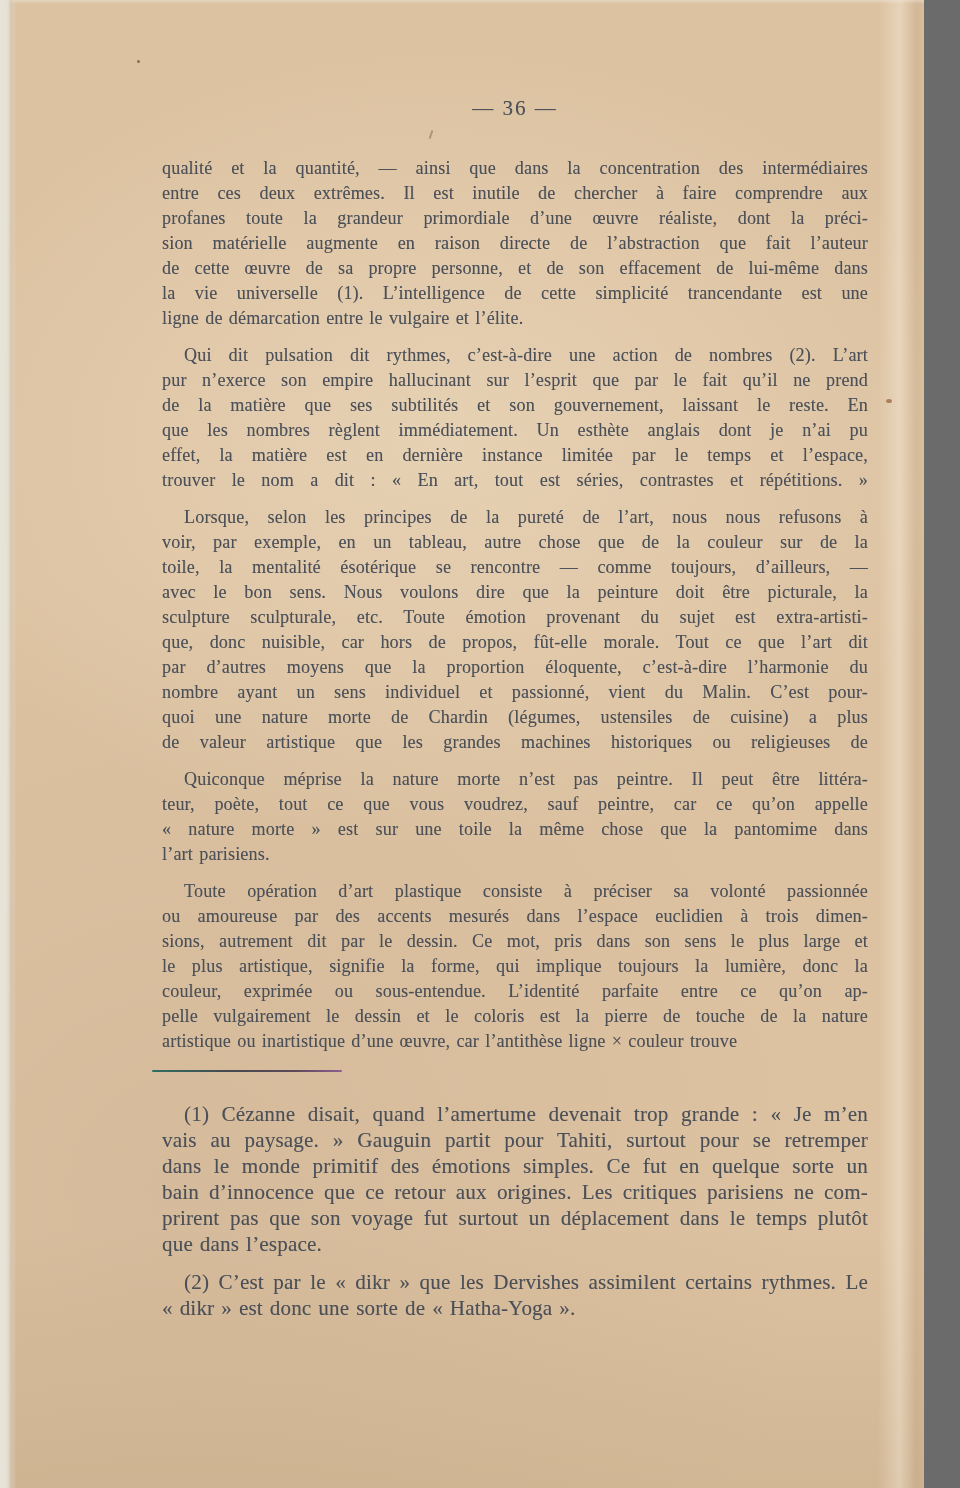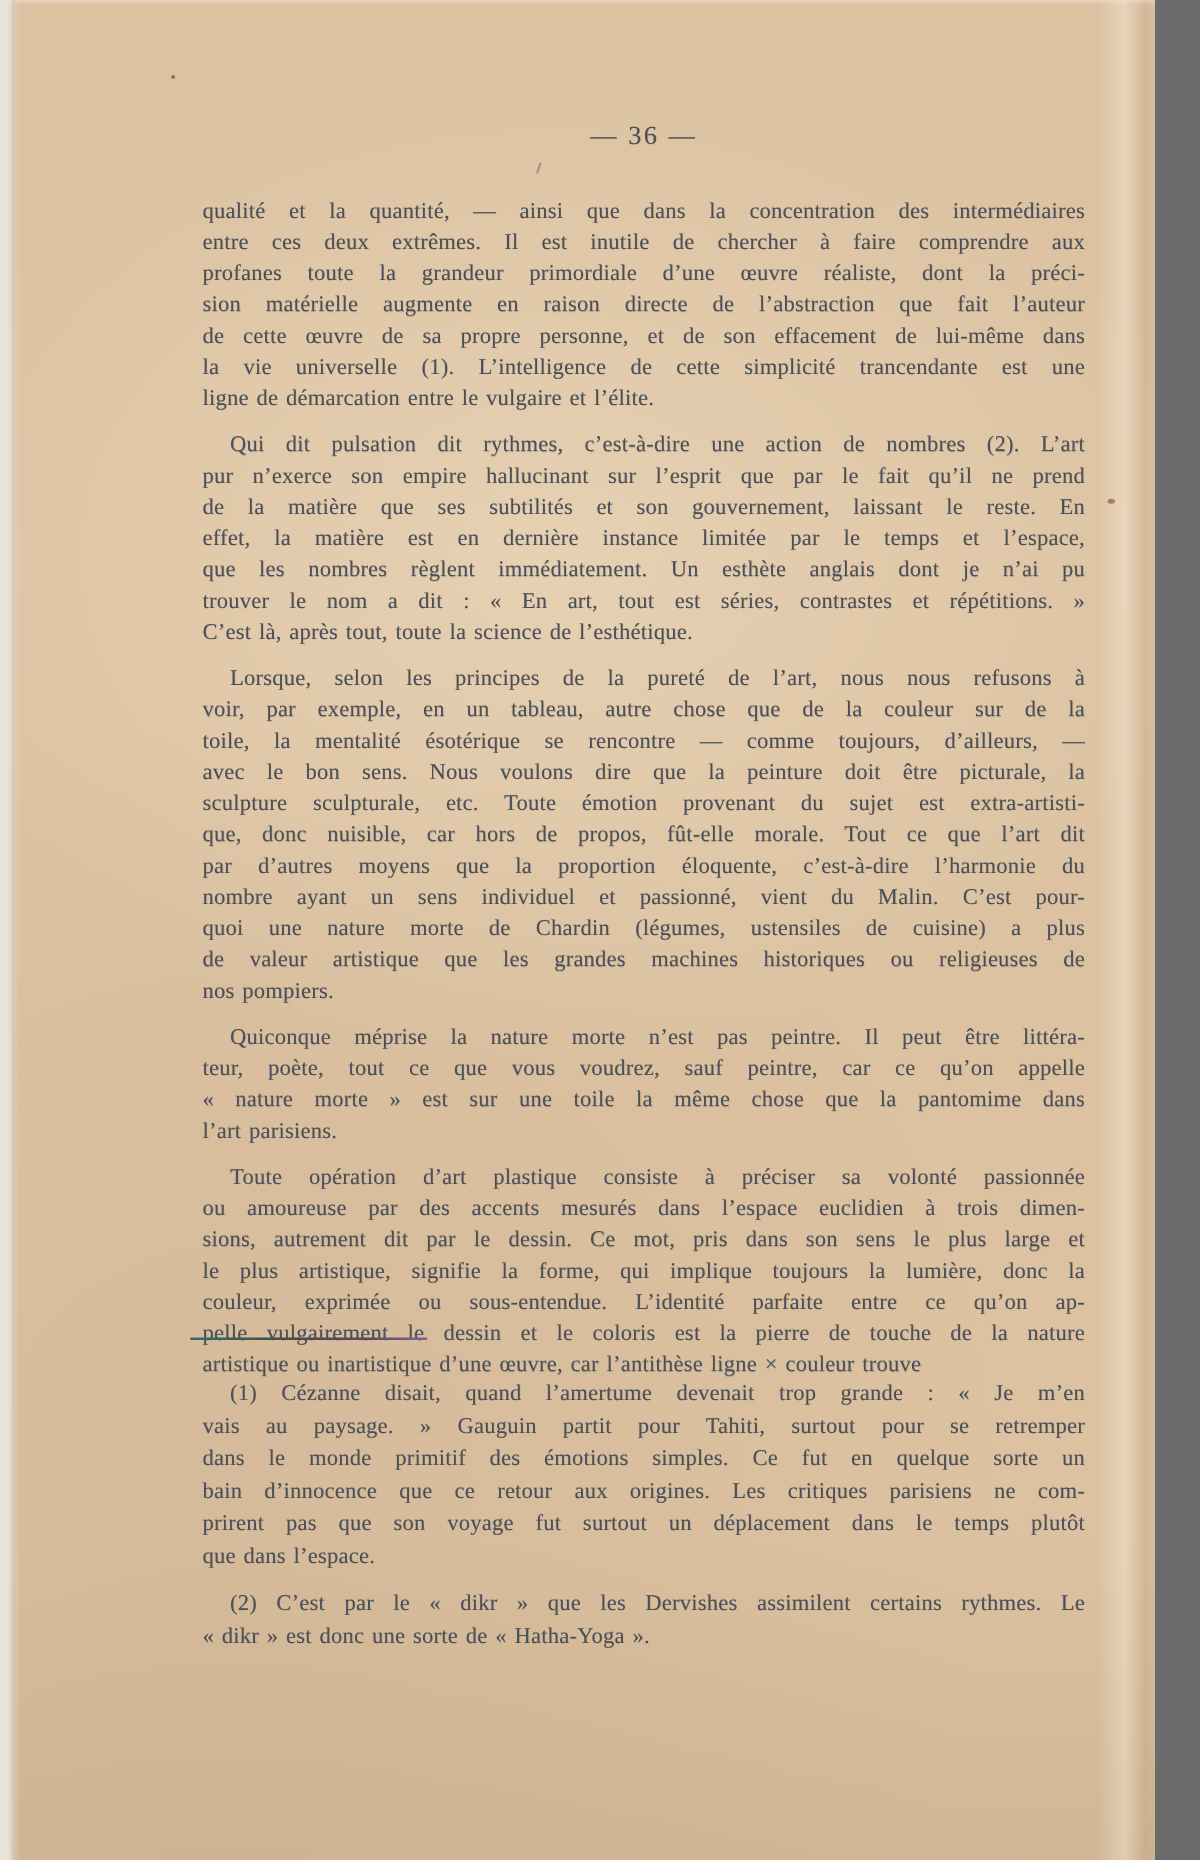--- a/index.html
+++ b/index.html
@@ -32,21 +32,21 @@
   .body-text{top:144px;}
   .footnote-text{top:1089px;}
 
   .para{margin:12px;}
   .line{
     font-size:18px;line-height:25px;height:25px;
     letter-spacing:.2px;word-spacing:1.5px;
     text-align:justify;text-align-last:justify;
     text-shadow:.3px .3px .6px rgba(70,75,85,.33);
   }
-  .footnote-text .line{font-size:18px;line-height:26px;height:26px;}
+  .footnote-text .line{font-size:21px;line-height:26px;height:26px;}
   .line.indent{padding-left:22px;}
   .line.last{text-align:center;text-align-last:left;}
 
   .rule{
     position:absolute;left:152px;top:1070px;width:190px;height:2px;
     background:linear-gradient(90deg,#2f6f60,#474a50 40%,#5c4a58 75%,#8f5e93);
     border-radius:1px;
   }
 
   .speck{position:absolute;border-radius:50%;}
@@ -72,37 +72,35 @@
         <div class="line">profanes toute la grandeur primordiale d’une œuvre réaliste, dont la préci-</div>
         <div class="line">sion matérielle augmente en raison directe de l’abstraction que fait l’auteur</div>
         <div class="line">de cette œuvre de sa propre personne, et de son effacement de lui-même dans</div>
         <div class="line">la vie universelle (1). L’intelligence de cette simplicité trancendante est une</div>
         <div class="line last">ligne de démarcation entre le vulgaire et l’élite.</div>
       </div>
       <div class="para">
         <div class="line indent">Qui dit pulsation dit rythmes, c’est-à-dire une action de nombres (2). L’art</div>
         <div class="line">pur n’exerce son empire hallucinant sur l’esprit que par le fait qu’il ne prend</div>
         <div class="line">de la matière que ses subtilités et son gouvernement, laissant le reste. En</div>
+        <div class="line">que les nombres règlent immédiatement. Un esthète anglais dont je n’ai pu</div>
         <div class="line">effet, la matière est en dernière instance limitée par le temps et l’espace,</div>
-        <div class="line">que les nombres règlent immédiatement. Un esthète anglais dont je n’ai pu</div>
         <div class="line">trouver le nom a dit : « En art, tout est séries, contrastes et répétitions. »</div>
-        <div class="line last">C’est là, après tout, toute la science de l’esthétique.</div>
       </div>
       <div class="para">
         <div class="line indent">Lorsque, selon les principes de la pureté de l’art, nous nous refusons à</div>
         <div class="line">voir, par exemple, en un tableau, autre chose que de la couleur sur de la</div>
         <div class="line">toile, la mentalité ésotérique se rencontre — comme toujours, d’ailleurs, —</div>
         <div class="line">avec le bon sens. Nous voulons dire que la peinture doit être picturale, la</div>
         <div class="line">sculpture sculpturale, etc. Toute émotion provenant du sujet est extra-artisti-</div>
         <div class="line">que, donc nuisible, car hors de propos, fût-elle morale. Tout ce que l’art dit</div>
         <div class="line">par d’autres moyens que la proportion éloquente, c’est-à-dire l’harmonie du</div>
         <div class="line">nombre ayant un sens individuel et passionné, vient du Malin. C’est pour-</div>
         <div class="line">quoi une nature morte de Chardin (légumes, ustensiles de cuisine) a plus</div>
         <div class="line">de valeur artistique que les grandes machines historiques ou religieuses de</div>
-        <div class="line last">nos pompiers.</div>
       </div>
       <div class="para">
         <div class="line indent">Quiconque méprise la nature morte n’est pas peintre. Il peut être littéra-</div>
         <div class="line">teur, poète, tout ce que vous voudrez, sauf peintre, car ce qu’on appelle</div>
         <div class="line">« nature morte » est sur une toile la même chose que la pantomime dans</div>
         <div class="line last">l’art parisiens.</div>
       </div>
       <div class="para">
         <div class="line indent">Toute opération d’art plastique consiste à préciser sa volonté passionnée</div>
         <div class="line">ou amoureuse par des accents mesurés dans l’espace euclidien à trois dimen-</div>

